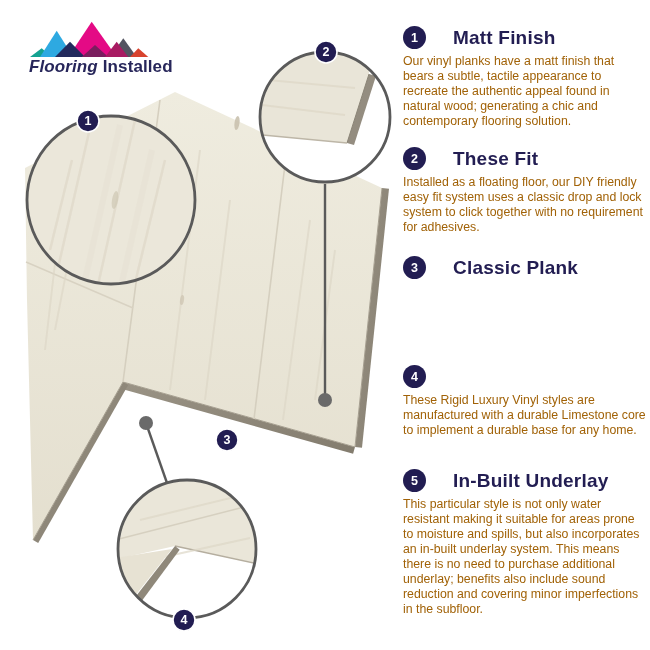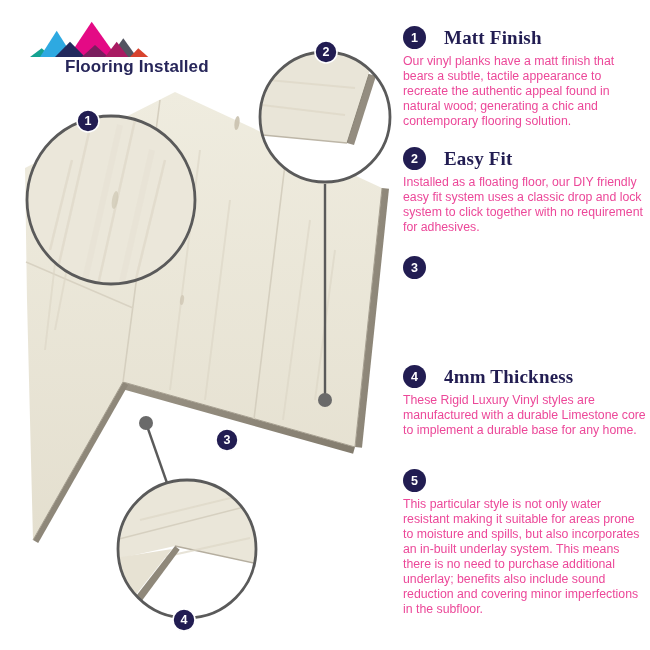--- a/index.html
+++ b/index.html
@@ -6,29 +6,29 @@
   body{
     width:650px;height:650px;background:#ffffff;position:relative;overflow:hidden;
     font-family:"Liberation Sans",sans-serif;
   }
   #illustration{position:absolute;left:0;top:0;}
   
   .logo{position:absolute;left:20px;top:10px;width:160px;height:70px;}
   .logo svg{position:absolute;left:0;top:0;}
   .brand{position:absolute;left:9px;top:47px;white-space:nowrap;
          font-size:17px;font-weight:bold;color:#27265a;letter-spacing:.1px;}
-  .brand .it{margin-right:5px;margin-left:36px;}
+  .brand .it{font-style:italic;margin-right:5px;}
   
   .feature{position:absolute;left:403px;width:243px;}
   .feature .head{display:flex;align-items:center;gap:11px;height:23px;margin:0 0 5px 0;}
   .badge{width:23px;height:23px;border-radius:50%;background:#221d52;color:#fff;
          font-size:12.5px;font-weight:bold;display:flex;align-items:center;
          justify-content:center;flex:0 0 23px;}
-  .title{font-size:19px;font-weight:bold;color:#221d52;margin:7px;letter-spacing:.2px;font-family:Liberation Serif, serif;}
-  .body{font-size:12.3px;line-height:15px;color:#ec4899;margin:0;}
+  .title{font-size:19px;font-weight:bold;color:#221d52;margin:16px;letter-spacing:.2px;}
+  .body{font-size:12.3px;line-height:15px;color:#a16207;margin:0;}
 </style>
 </head>
 <body>
 
 <svg id="illustration" width="650" height="650" viewBox="0 0 650 650">
   <defs>
     <linearGradient id="plankGrad" x1="0" y1="0" x2="0" y2="1">
       <stop offset="0" stop-color="#efecdf"></stop>
         <stop offset="1" stop-color="#e4dfcf"></stop>
     </linearGradient>
@@ -174,37 +174,38 @@
   <div class="head">
     <div class="badge">1</div>
     <h2 class="title">Matt Finish</h2>
   </div>
   <p class="body">Our vinyl planks have a matt finish that bears a subtle, tactile appearance to recreate the authentic appeal found in natural wood; generating a chic and contemporary flooring solution.</p>
 </section>
 
 <section class="feature" style="top:147px">
   <div class="head">
     <div class="badge">2</div>
-    <h2 class="title">Easy Fit</h2>
+    <h2 class="title">These Fit</h2>
   </div>
   <p class="body">Installed as a floating floor, our DIY friendly easy fit system uses a classic drop and lock system to click together with no requirement for adhesives.</p>
 </section>
 
 <section class="feature" style="top:256px">
   <div class="head">
     <div class="badge">3</div>
+    <h2 class="title">Classic Plank</h2>
   </div>
 </section>
 
 <section class="feature" style="top:365px">
   <div class="head">
     <div class="badge">4</div>
-    <h2 class="title">4mm Thickness</h2>
   </div>
   <p class="body">These Rigid Luxury Vinyl styles are manufactured with a durable Limestone core to implement a durable base for any home.</p>
 </section>
 
 <section class="feature" style="top:469px">
   <div class="head">
     <div class="badge">5</div>
+    <h2 class="title">In-Built Underlay</h2>
   </div>
   <p class="body">This particular style is not only water resistant making it suitable for areas prone to moisture and spills, but also incorporates an in-built underlay system. This means there is no need to purchase additional underlay; benefits also include sound reduction and covering minor imperfections in the subfloor.</p>
 </section>
 
 </body></html>

